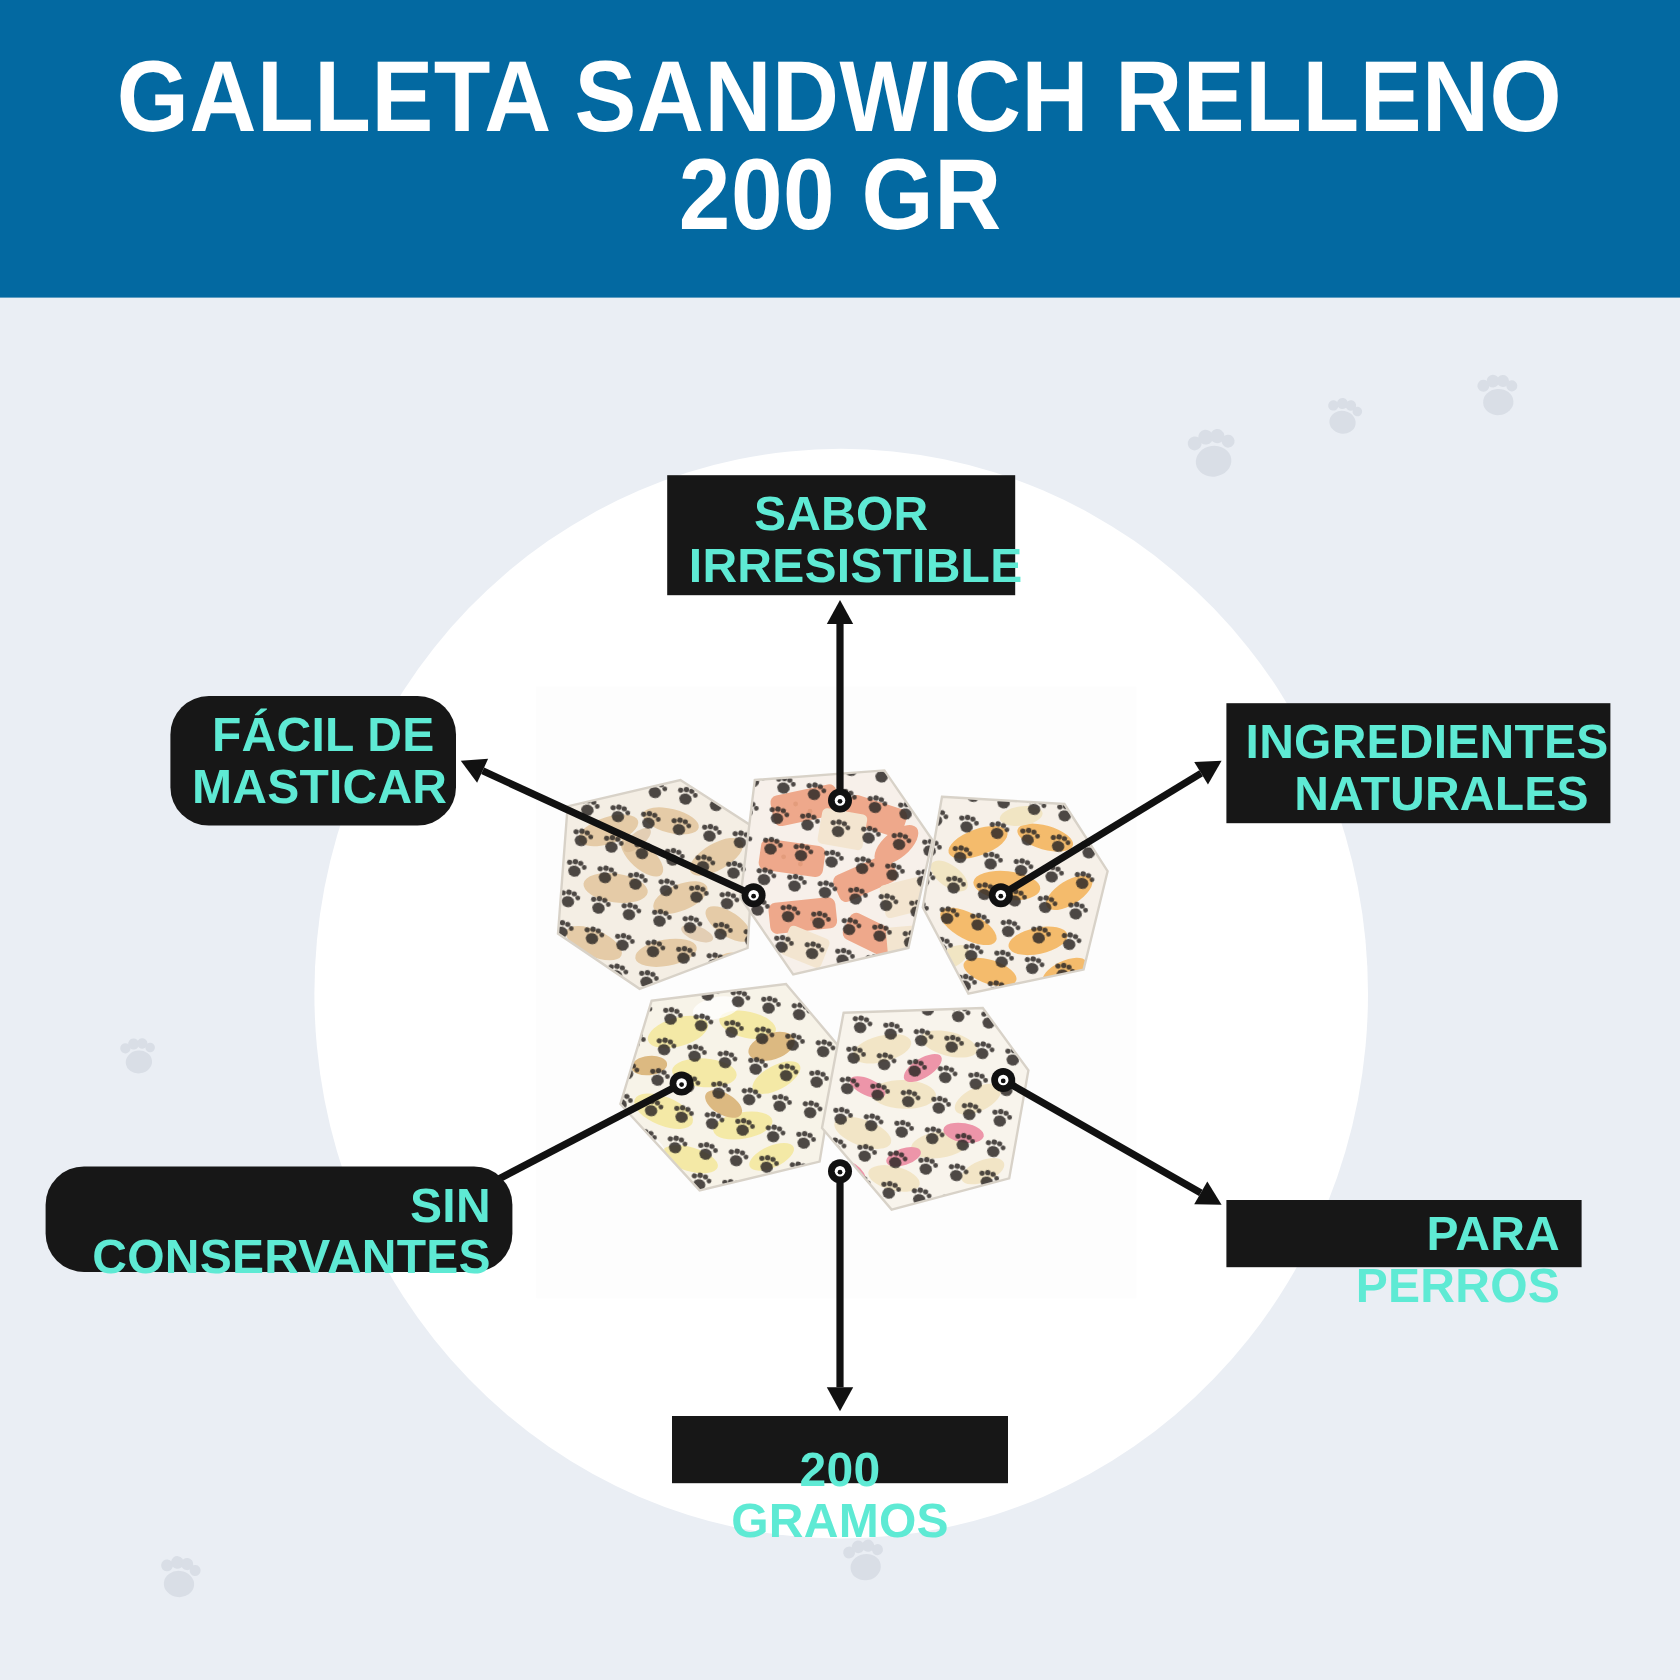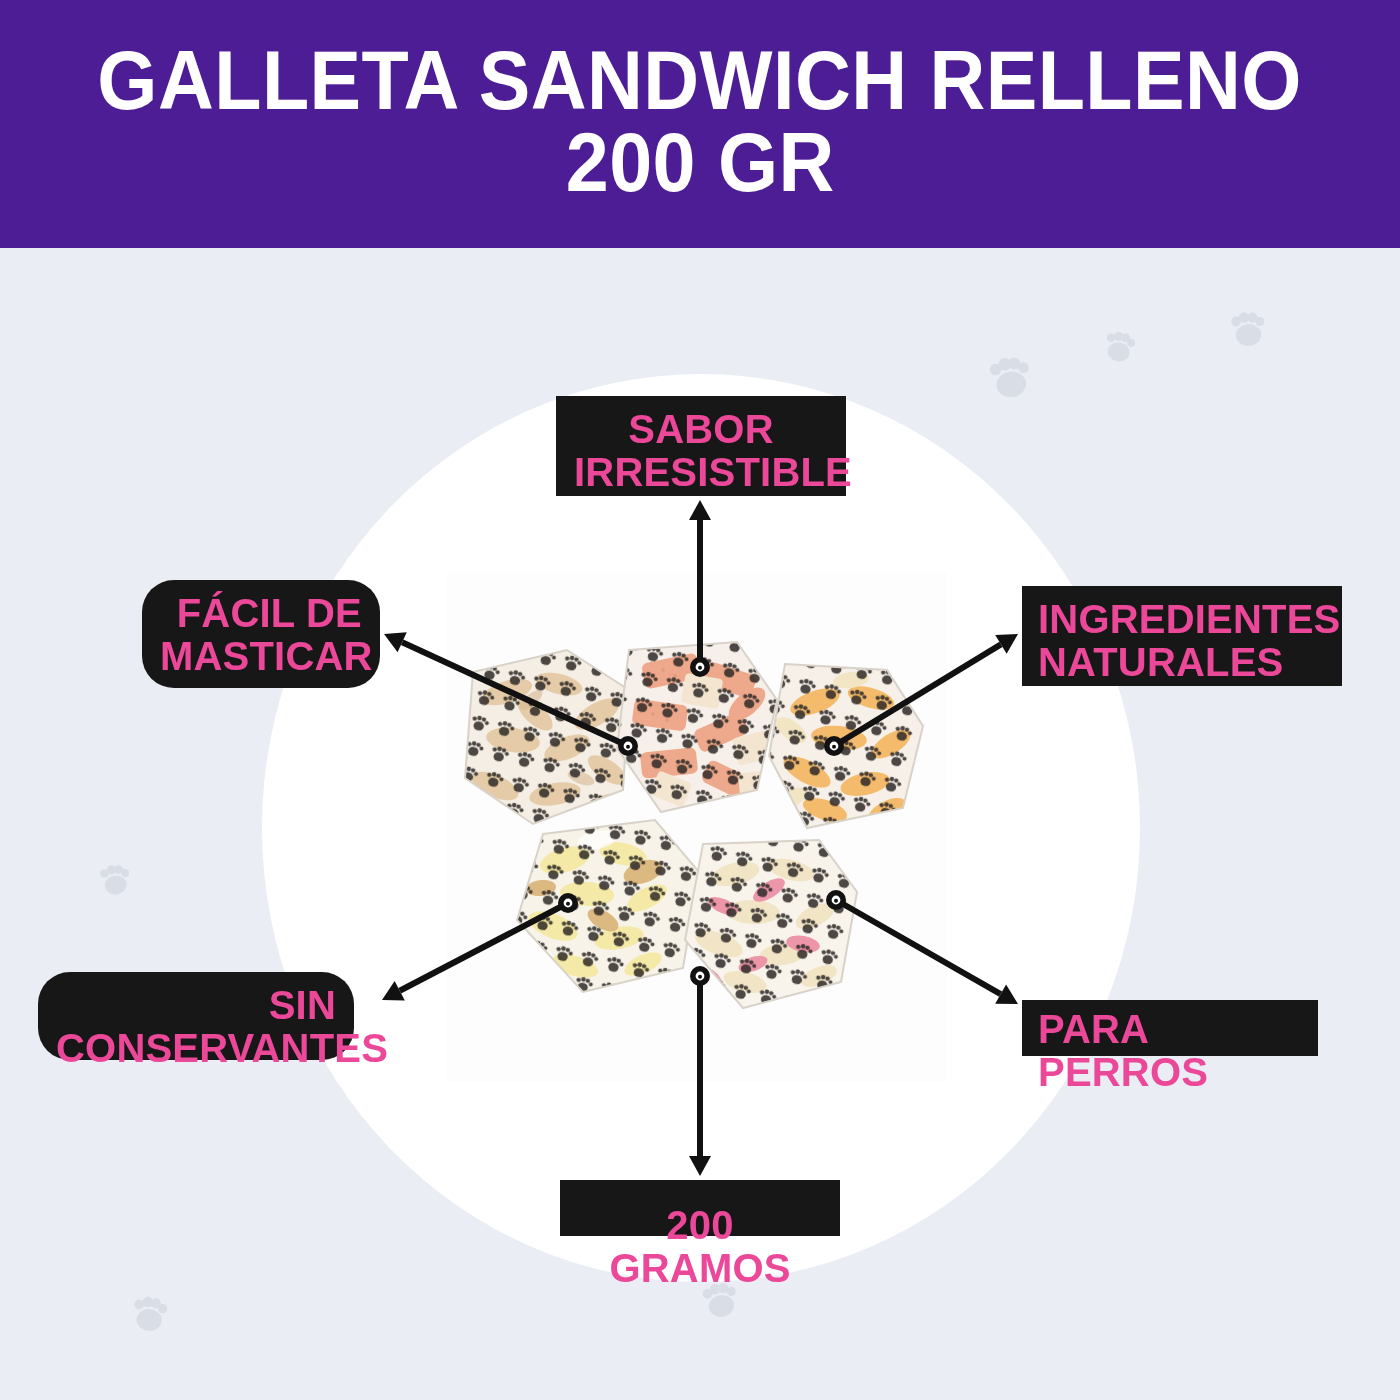--- a/index.html
+++ b/index.html
@@ -22,21 +22,21 @@
     overflow: hidden;
   }
 
   
   .title-banner {
     position: absolute;
     left: 0;
     top: 0;
     width: 1400px;
     height: 248px;
-    background: #4c1d95;
+    background: #0369a1;
     display: flex;
     flex-direction: column;
     align-items: center;
     justify-content: center;
     box-sizing: border-box;
     padding-bottom: 6px;
   }
   .title-line {
     color: #ffffff;
     font-family: "Liberation Sans Narrow", "Liberation Sans", sans-serif;
@@ -90,38 +90,38 @@
     top: 0;
     width: 1400px;
     height: 1400px;
     pointer-events: none;
   }
 
   
   .callout {
     position: absolute;
     background: #171717;
-    color: #ec4899;
+    color: #5eead4;
     font-family: "Liberation Sans Narrow", "Liberation Sans", sans-serif;
     font-weight: bold;
     font-size: 40px;
     line-height: 1.08;
     letter-spacing: 0.2px;
     padding: 12px 18px;
     box-sizing: border-box;
     white-space: pre-line;
   }
   .callout.align-center { text-align: center; }
-  .callout.align-left   { text-align: left; padding-left: 16px; }
+  .callout.align-left   { text-align: right; padding-left: 16px; }
   .callout.align-right  { text-align: right; border-radius: 32px; }
 
   #callout-sabor        { left: 556px; top: 396px;  width: 290px; height: 100px; }
   #callout-facil        { left: 142px; top: 580px;  width: 238px; height: 108px; }
   #callout-ingredientes { left: 1022px; top: 586px; width: 320px; height: 100px; }
-  #callout-sin          { left: 38px;  top: 972px;  width: 316px; height: 88px; }
+  #callout-sin          { left: 38px;  top: 972px;  width: 389px; height: 88px; }
   #callout-perros       { left: 1022px; top: 988px; width: 296px; height: 56px; padding-top: 8px; margin-top: 12px; }
   #callout-gramos       { left: 560px; top: 1180px; width: 280px; height: 56px; padding-top: 24px; }
 </style>
 </head>
 <body>
 
 <div id="infographic">
 
   <div class="title-banner">
     <div class="title-line">GALLETA SANDWICH RELLENO</div>

